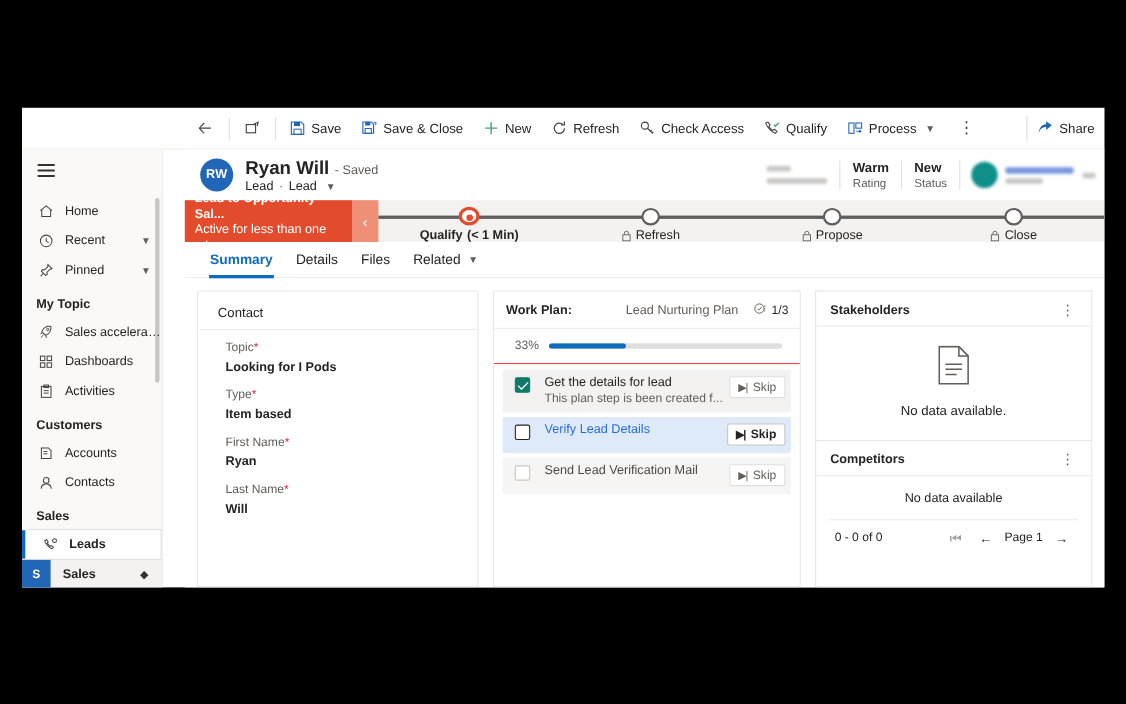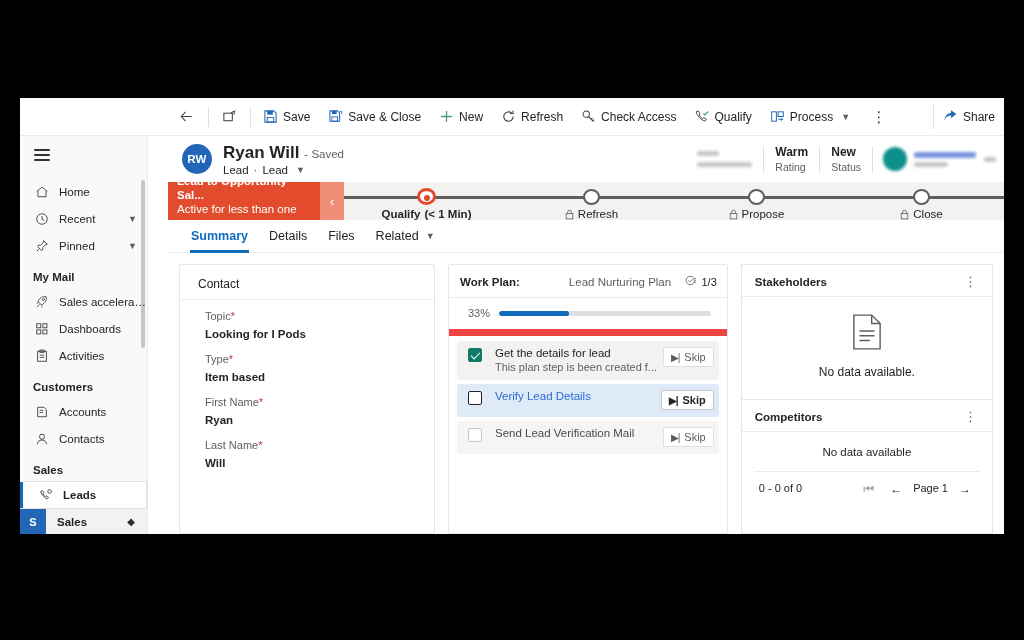--- a/index.html
+++ b/index.html
@@ -344,21 +344,21 @@
     border-bottom:1px solid #edebe9;
     gap:5px;
   }
   .wp-head .wp-t { font-size:11.5px; font-weight:700; color:#242424; }
   .wp-head .wp-n { font-size:11.5px; color:#605e5c;padding-left:44px; }
   .wp-head .wp-sp { flex:1 1 auto; }
   .wp-count { display:flex; align-items:center; gap:3px; font-size:11px; color:#242424; }
   .wp-progress-row {
     display:flex; align-items:center; gap:9px;
     padding: 9px 16px 10px 19px;
-    border-bottom:7px solid #ef4444;
+    border-bottom:1px solid #ef4444;
   }
   .wp-pct { font-size:11px; color:#605e5c; }
   .wp-bar { flex:1 1 auto; height:5px; background:#e1dfdd; border-radius:3px; overflow:hidden; }
   .wp-bar-fill { height:100%; background:#0f6cbd; border-radius:3px; }
 
   .wp-steps { padding: 5px 8px 0 8px; display:flex; flex-direction:column; gap:4px; overflow:hidden; }
   .wp-step {
     display:flex; align-items:flex-start;
     padding: 6px 5px 7px 7px;
     border-radius: 2px;
@@ -591,21 +591,21 @@
           <span class="ni-icon">
             <svg viewBox="0 0 16 16" width="14" height="14">
                 <path d="M9.8 1.8 14 6l-2 .5-3.3 3.3.4 2.2L7.4 13 3 8.6l1-1.7 2.2.4L9.5 4z" fill="none" stroke="#424242" stroke-width="1.05"></path>
                 <path d="M5.2 10.8 2.2 13.8" fill="none" stroke="#424242" stroke-width="1.05"></path>
               </svg>
           </span>
           <span class="ni-label">Pinned</span>
           <span class="ni-chev">▼</span>
         </div>
 
-        <div class="nav-group">My Mail</div>
+        <div class="nav-group">My Topic</div>
 
         <div class="nav-item">
           <span class="ni-icon">
             <svg viewBox="0 0 16 16" width="14" height="14">
                 <path d="M6 10 3.4 7.4c2-4.4 5.6-6 9.4-5.4.6 3.8-1 7.4-5.4 9.4z" fill="none" stroke="#424242" stroke-width="1.05"></path>
                 <circle cx="9.6" cy="5.2" r="1.2" fill="none" stroke="#424242" stroke-width="1"></circle>
                 <path d="M5.2 10.8 2.4 13.6M4.2 8.6 2 9.6M7.6 12l.8 2" fill="none" stroke="#424242" stroke-width="1"></path>
               </svg>
           </span>
           <span class="ni-label">Sales accelerator</span>

